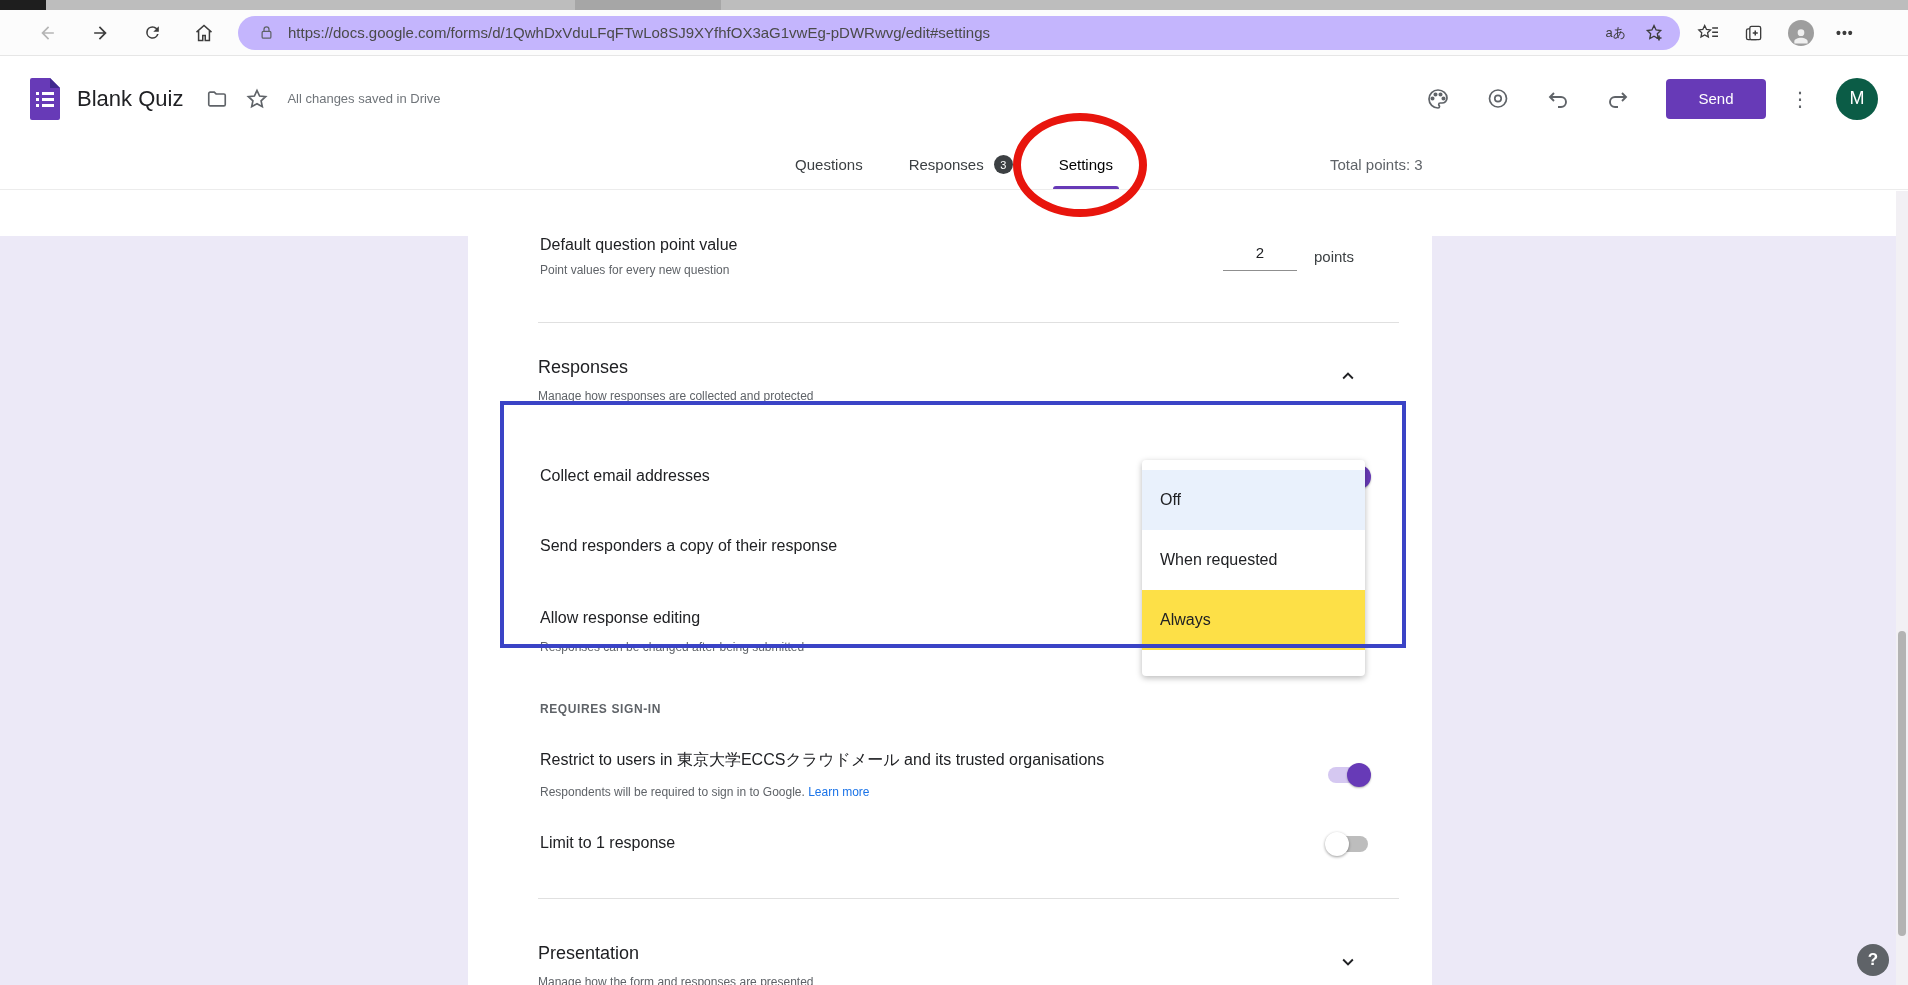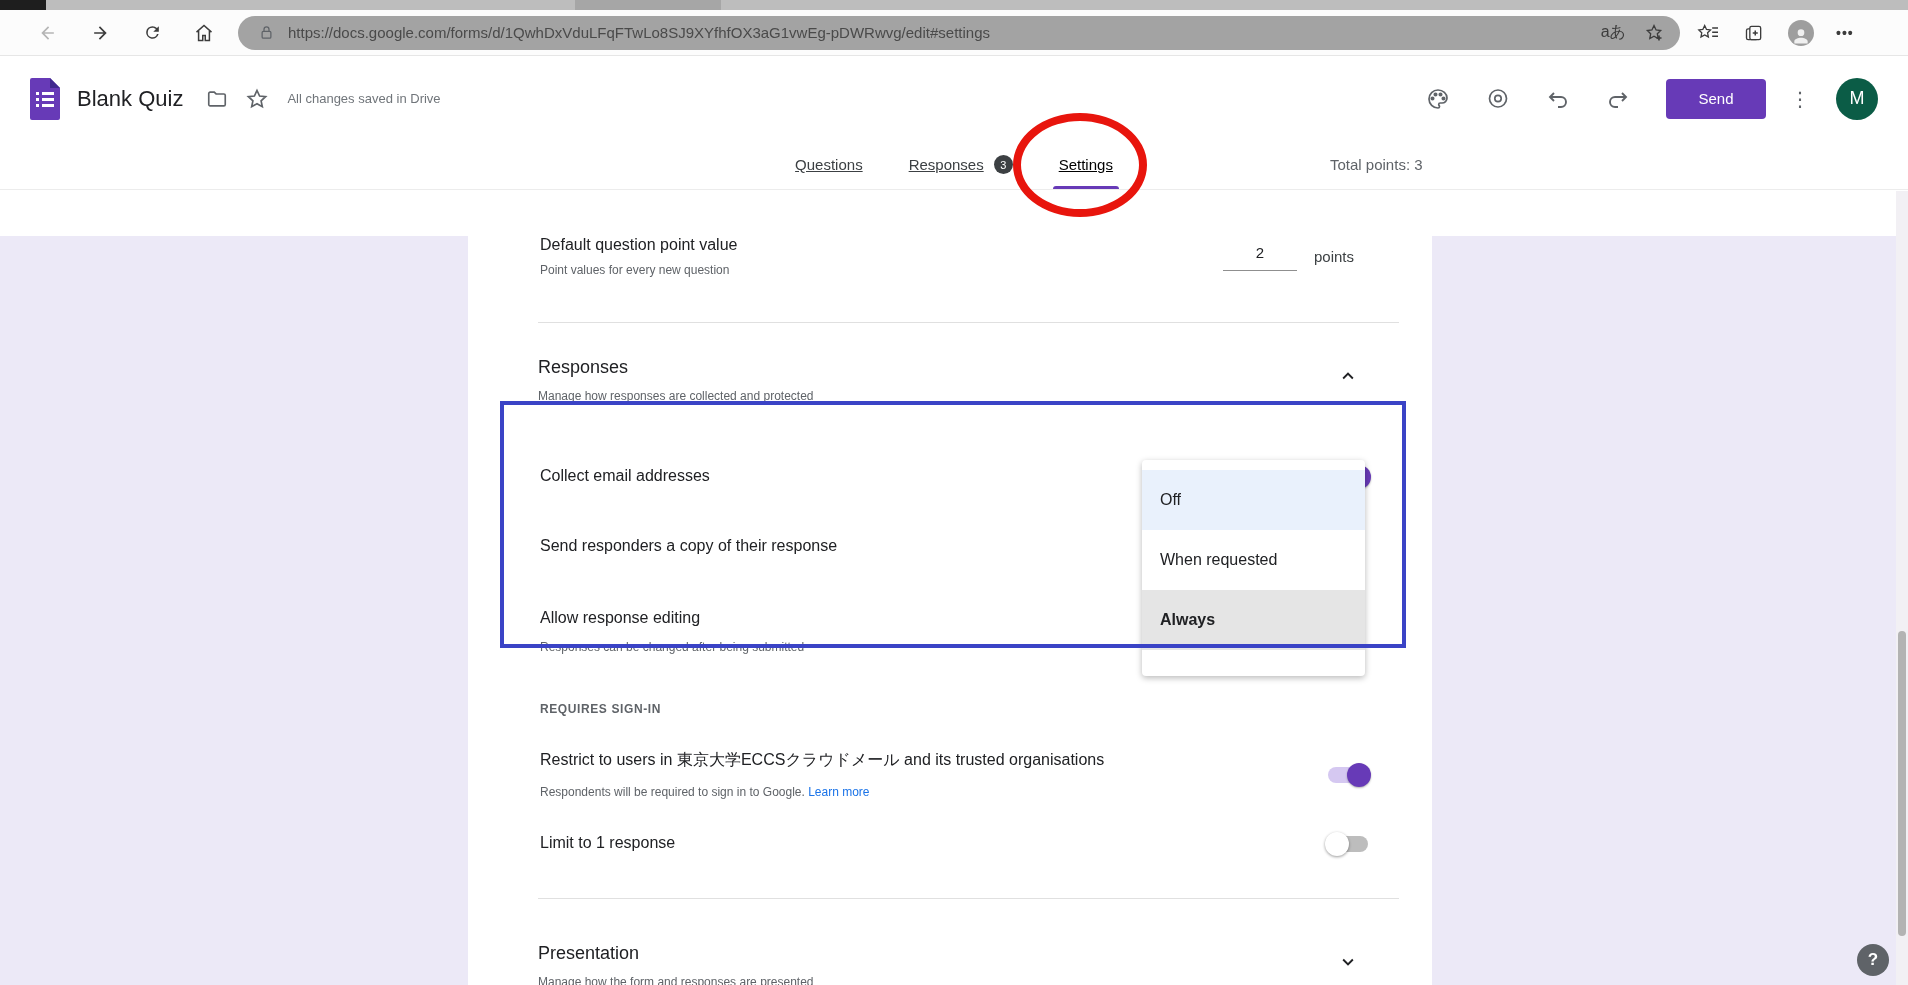--- a/index.html
+++ b/index.html
@@ -9,26 +9,26 @@
 
   
   .tabstrip { position:absolute; top:0; left:0; width:100%; height:10px; background:#bdbdbd; }
   .tabstrip .tab-dark { position:absolute; left:0; top:0; width:46px; height:10px; background:#1e1e1e; }
   .tabstrip .tab-mid  { position:absolute; left:575px; top:0; width:146px; height:10px; background:#a6a6a6; }
   .toolbar { position:absolute; top:10px; left:0; width:100%; height:46px; background:#fcfcfc;
              border-bottom:1px solid #e6e6e6; display:flex; align-items:center; }
   .nav-ic { width:24px; height:24px; flex:none; display:flex; align-items:center; justify-content:center; }
   .nav-ic svg { display:block; }
   .ml36{margin-left:36px}.ml28{margin-left:28px}
-  .urlbar { margin-left:22px; width:1442px; height:34px; background:#a3a3a3; border-radius:17px;
+  .urlbar { margin-left:22px; width:1442px; height:34px; background:#c4b5fd; border-radius:17px;
             display:flex; align-items:center; flex:none;justify-content:flex-end; }
   .urlbar .lock { margin:0 10px 0 16px; }
   .url-text { flex:1; font-size:15px; color:#4a4a4a; white-space:nowrap; overflow:hidden; }
   .urlbar-right { display:flex; align-items:center; gap:16px; margin-right:14px; }
-  .translate-glyph { font-size:16px; color:#3c3c3c; }
+  .translate-glyph { font-size:13px; color:#3c3c3c; }
   .chrome-right { display:flex; align-items:center; gap:22px; margin-left:16px; }
   .profile-circle { width:26px; height:26px; border-radius:50%; background:#9e9e9e; display:flex; align-items:flex-end; justify-content:center; overflow:hidden; }
   .dots-h { font-size:14px; color:#3c3c3c; letter-spacing:1px; font-weight:bold; }
 
   
   .gf-header { position:absolute; top:57px; left:0; width:100%; height:83px; background:#fff;
                display:flex; align-items:center; }
   .gf-logo { width:30px; height:42px; background:#673ab7; border-radius:2px; position:relative; margin-left:30px; flex:none; }
   .gf-logo::before { content:""; position:absolute; top:0; right:0; border-top:10px solid #fff; border-left:10px solid transparent; }
   .gf-logo::after  { content:""; position:absolute; top:0; right:0; border-bottom:10px solid #40288f; border-right:10px solid transparent; }
@@ -40,21 +40,21 @@
   .gf-right .hdr-ic { margin-right:36px; }
   .send-btn { width:100px; height:40px; background:#673ab7; border:none; border-radius:4px; color:#fff;
               font-size:15px; font-family:inherit; margin-right:24px; cursor:pointer; }
   .vdots { font-size:20px; color:#5f6368; margin-right:26px; }
   .gf-avatar { width:42px; height:42px; border-radius:50%; background:#0b5c46; color:#fff; font-size:18px;
                display:flex; align-items:center; justify-content:center; margin-right:30px; }
 
   
   .gf-tabs { position:absolute; top:140px; left:0; width:100%; height:50px; background:#fff; border-bottom:1px solid #ececec; }
   .tabwrap { position:absolute; left:0; right:0; top:0; height:100%; display:flex; justify-content:center; align-items:stretch; gap:46px; }
-  .tab { display:flex; align-items:center; font-size:15px; color:#3c4043; position:relative; cursor:pointer;text-decoration:underline; }
+  .tab { display:flex; align-items:center; font-size:15px; color:#3c4043; position:relative; cursor:pointer; }
   .tab.active { color:#000000; }
   .tab.active .underline { position:absolute; left:-6px; right:-6px; bottom:0; height:3px; background:#673ab7; border-radius:3px 3px 0 0; }
   .resp-badge { width:19px; height:19px; border-radius:50%; background:#3c4043; color:#fff; font-size:11px;
                 display:flex; align-items:center; justify-content:center; margin-left:10px; }
   .total-points { position:absolute; left:1330px; top:0; height:100%; display:flex; align-items:center;
                   font-size:15px; color:#5f6368; }
 
   
   .page { position:absolute; top:200px; left:0; width:100%; height:794px; background:#ece9f7;margin-top:36px; }
   .card { position:absolute; left:468px; top:0; width:964px; height:794px; background:#fff; }
@@ -76,21 +76,21 @@
   .toggle.on  { background:#d5c8f1; }
   .toggle.on .thumb  { right:-3px; background:#673ab7; box-shadow:0 1px 2px rgba(0,0,0,.3); }
   .toggle.off { background:#bdbdbd; }
   .toggle.off .thumb { left:-3px; background:#fff; box-shadow:0 1px 3px rgba(0,0,0,.4); }
 
   
   .dropdown { position:absolute; left:1142px; top:460px; width:223px; background:#fff; border-radius:4px;
               padding:10px 0 26px 0; box-shadow:0 2px 6px rgba(0,0,0,.28); z-index:40; }
   .opt { height:60px; display:flex; align-items:center; padding-left:18px; font-size:16px; color:#202124; cursor:pointer; }
   .opt.highlight { background:#e9f1fc; }
-  .opt.selected  { background:#e5e5e5;font-weight:bold; }
+  .opt.selected  { background:#fde047; }
 
   
   .blue-box { position:absolute; left:500px; top:401px; width:906px; height:247px;
               border:4px solid #3a43c6; z-index:50; pointer-events:none; }
   .red-circle { position:absolute; left:1013px; top:113px; width:134px; height:104px;
                 border:8px solid #e8150d; border-radius:50%; z-index:60; pointer-events:none; }
 
   
   .scroll-track { position:absolute; right:0; top:191px; width:12px; height:794px; background:#f2f0f4; }
   .scroll-thumb { position:absolute; right:2px; top:440px; width:8px; height:305px; background:#b3b3b3; border-radius:4px; }

